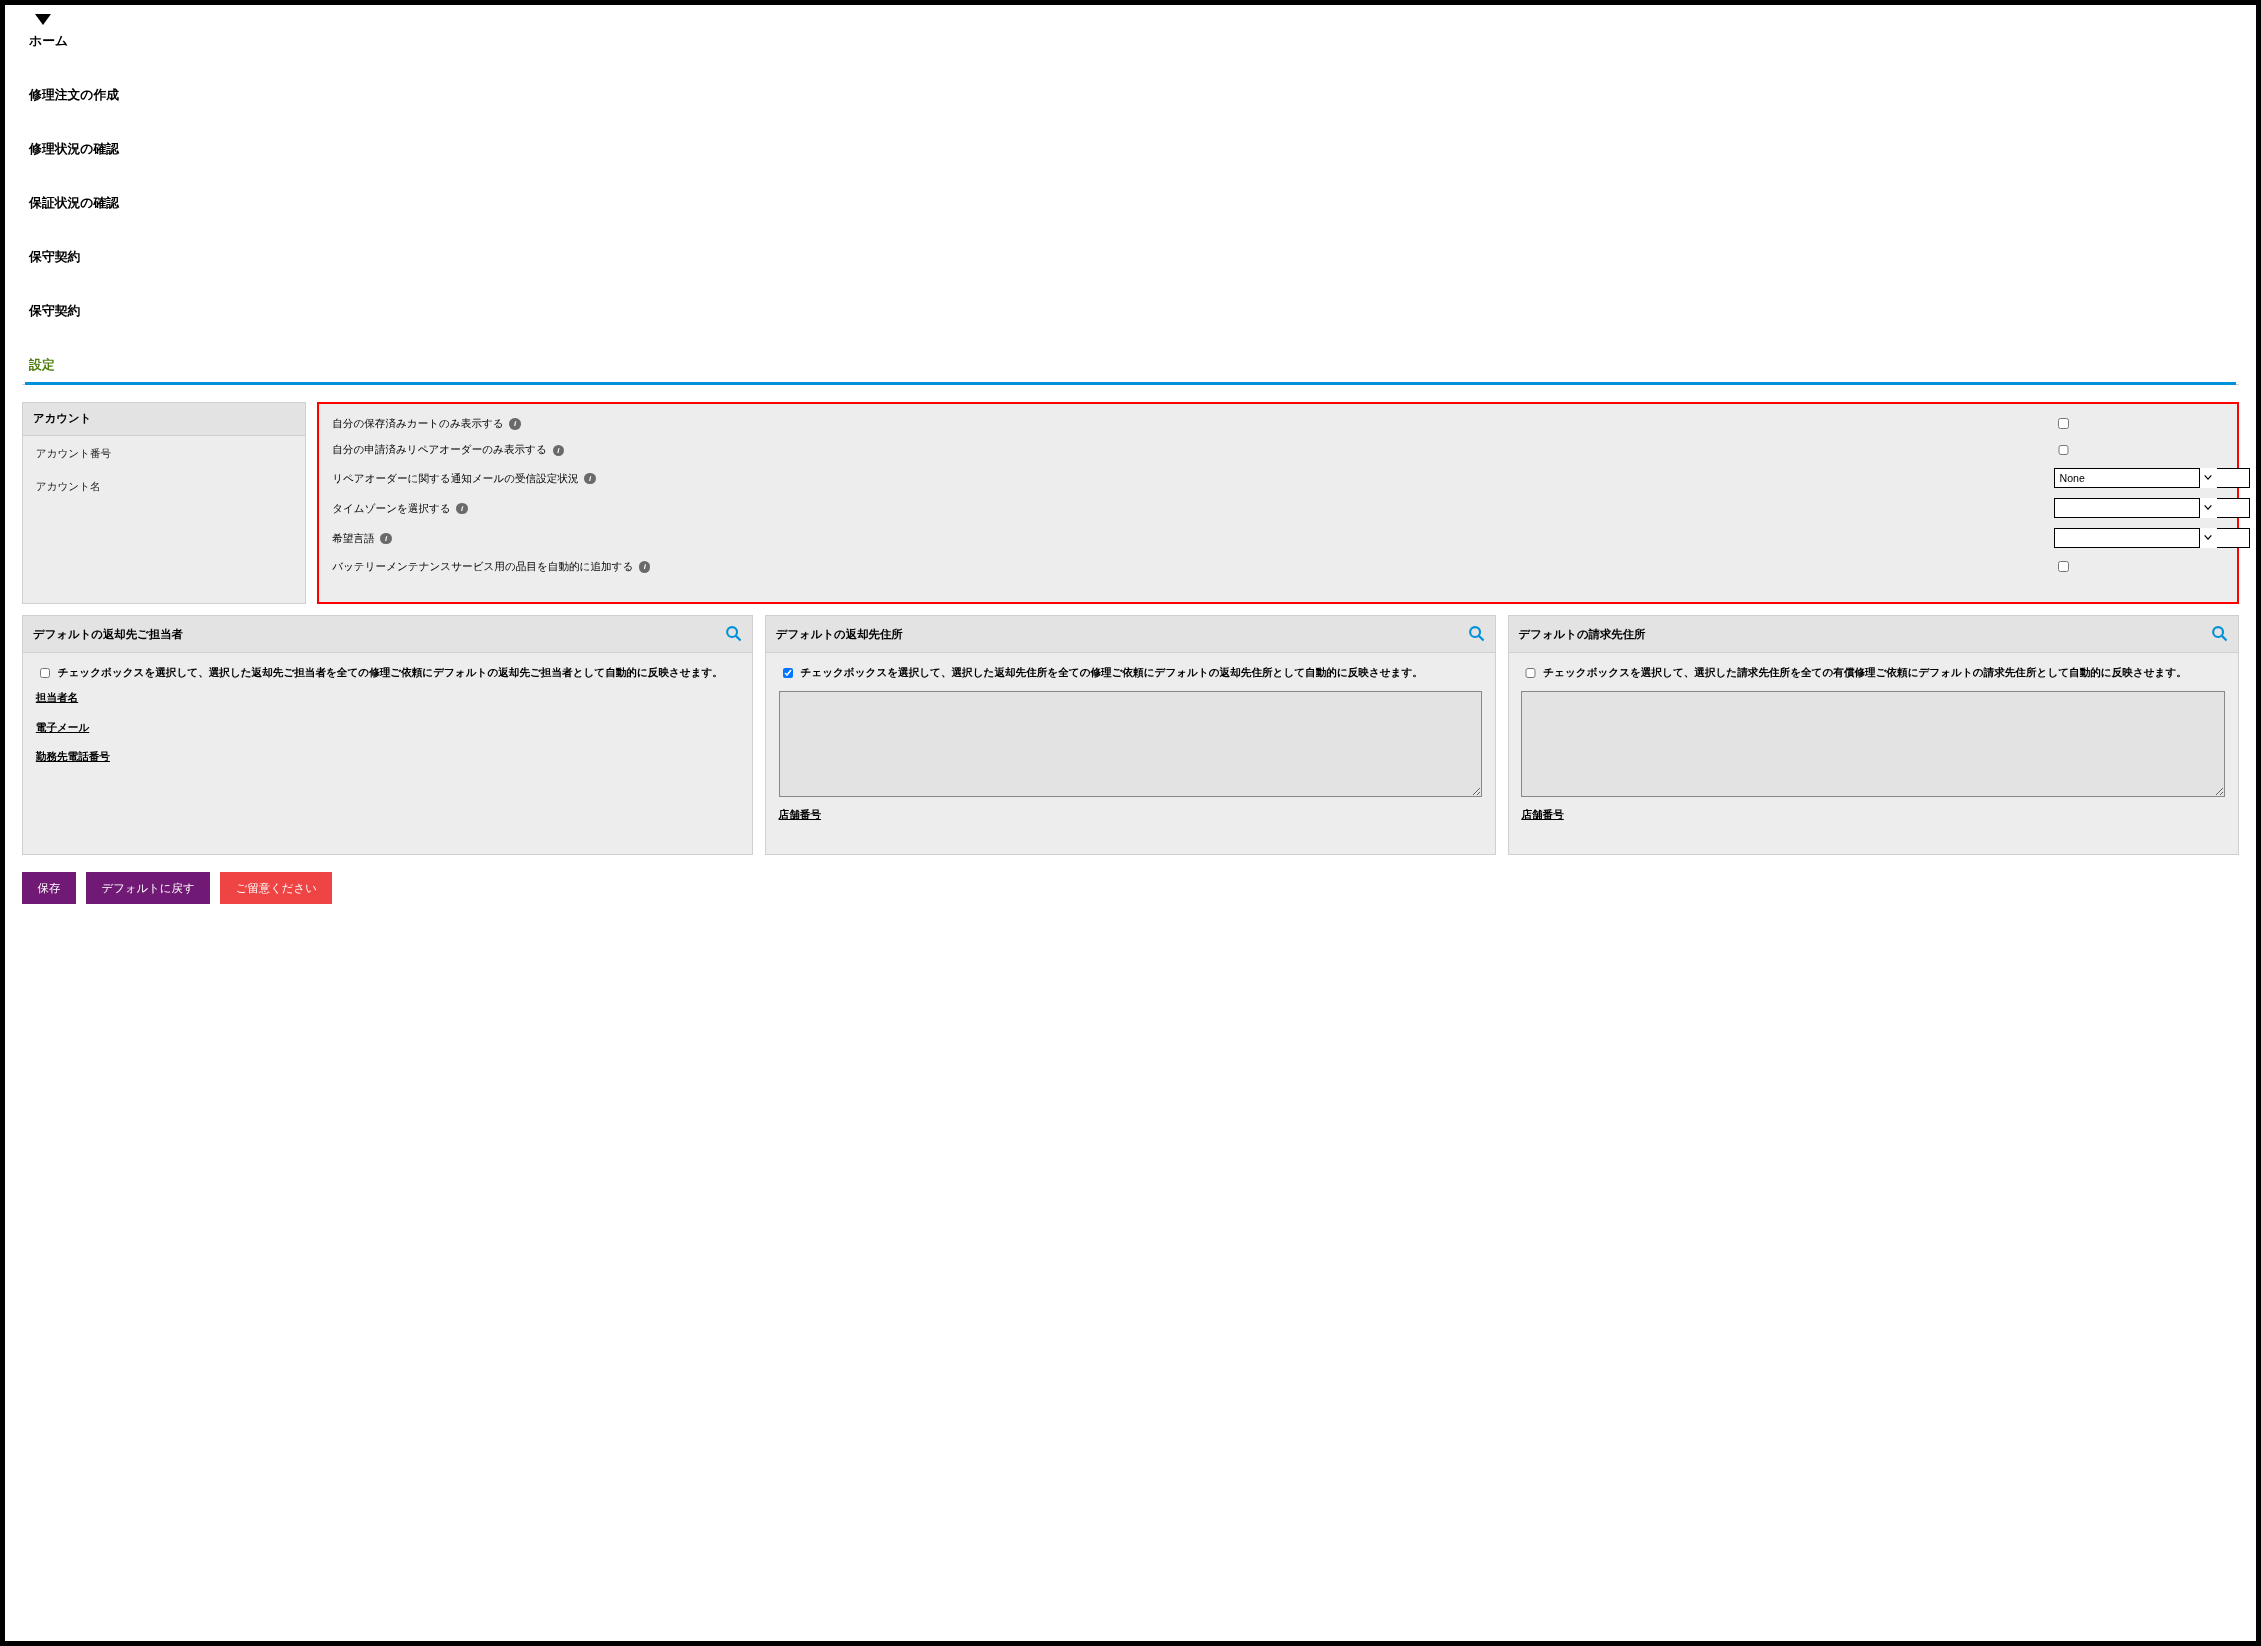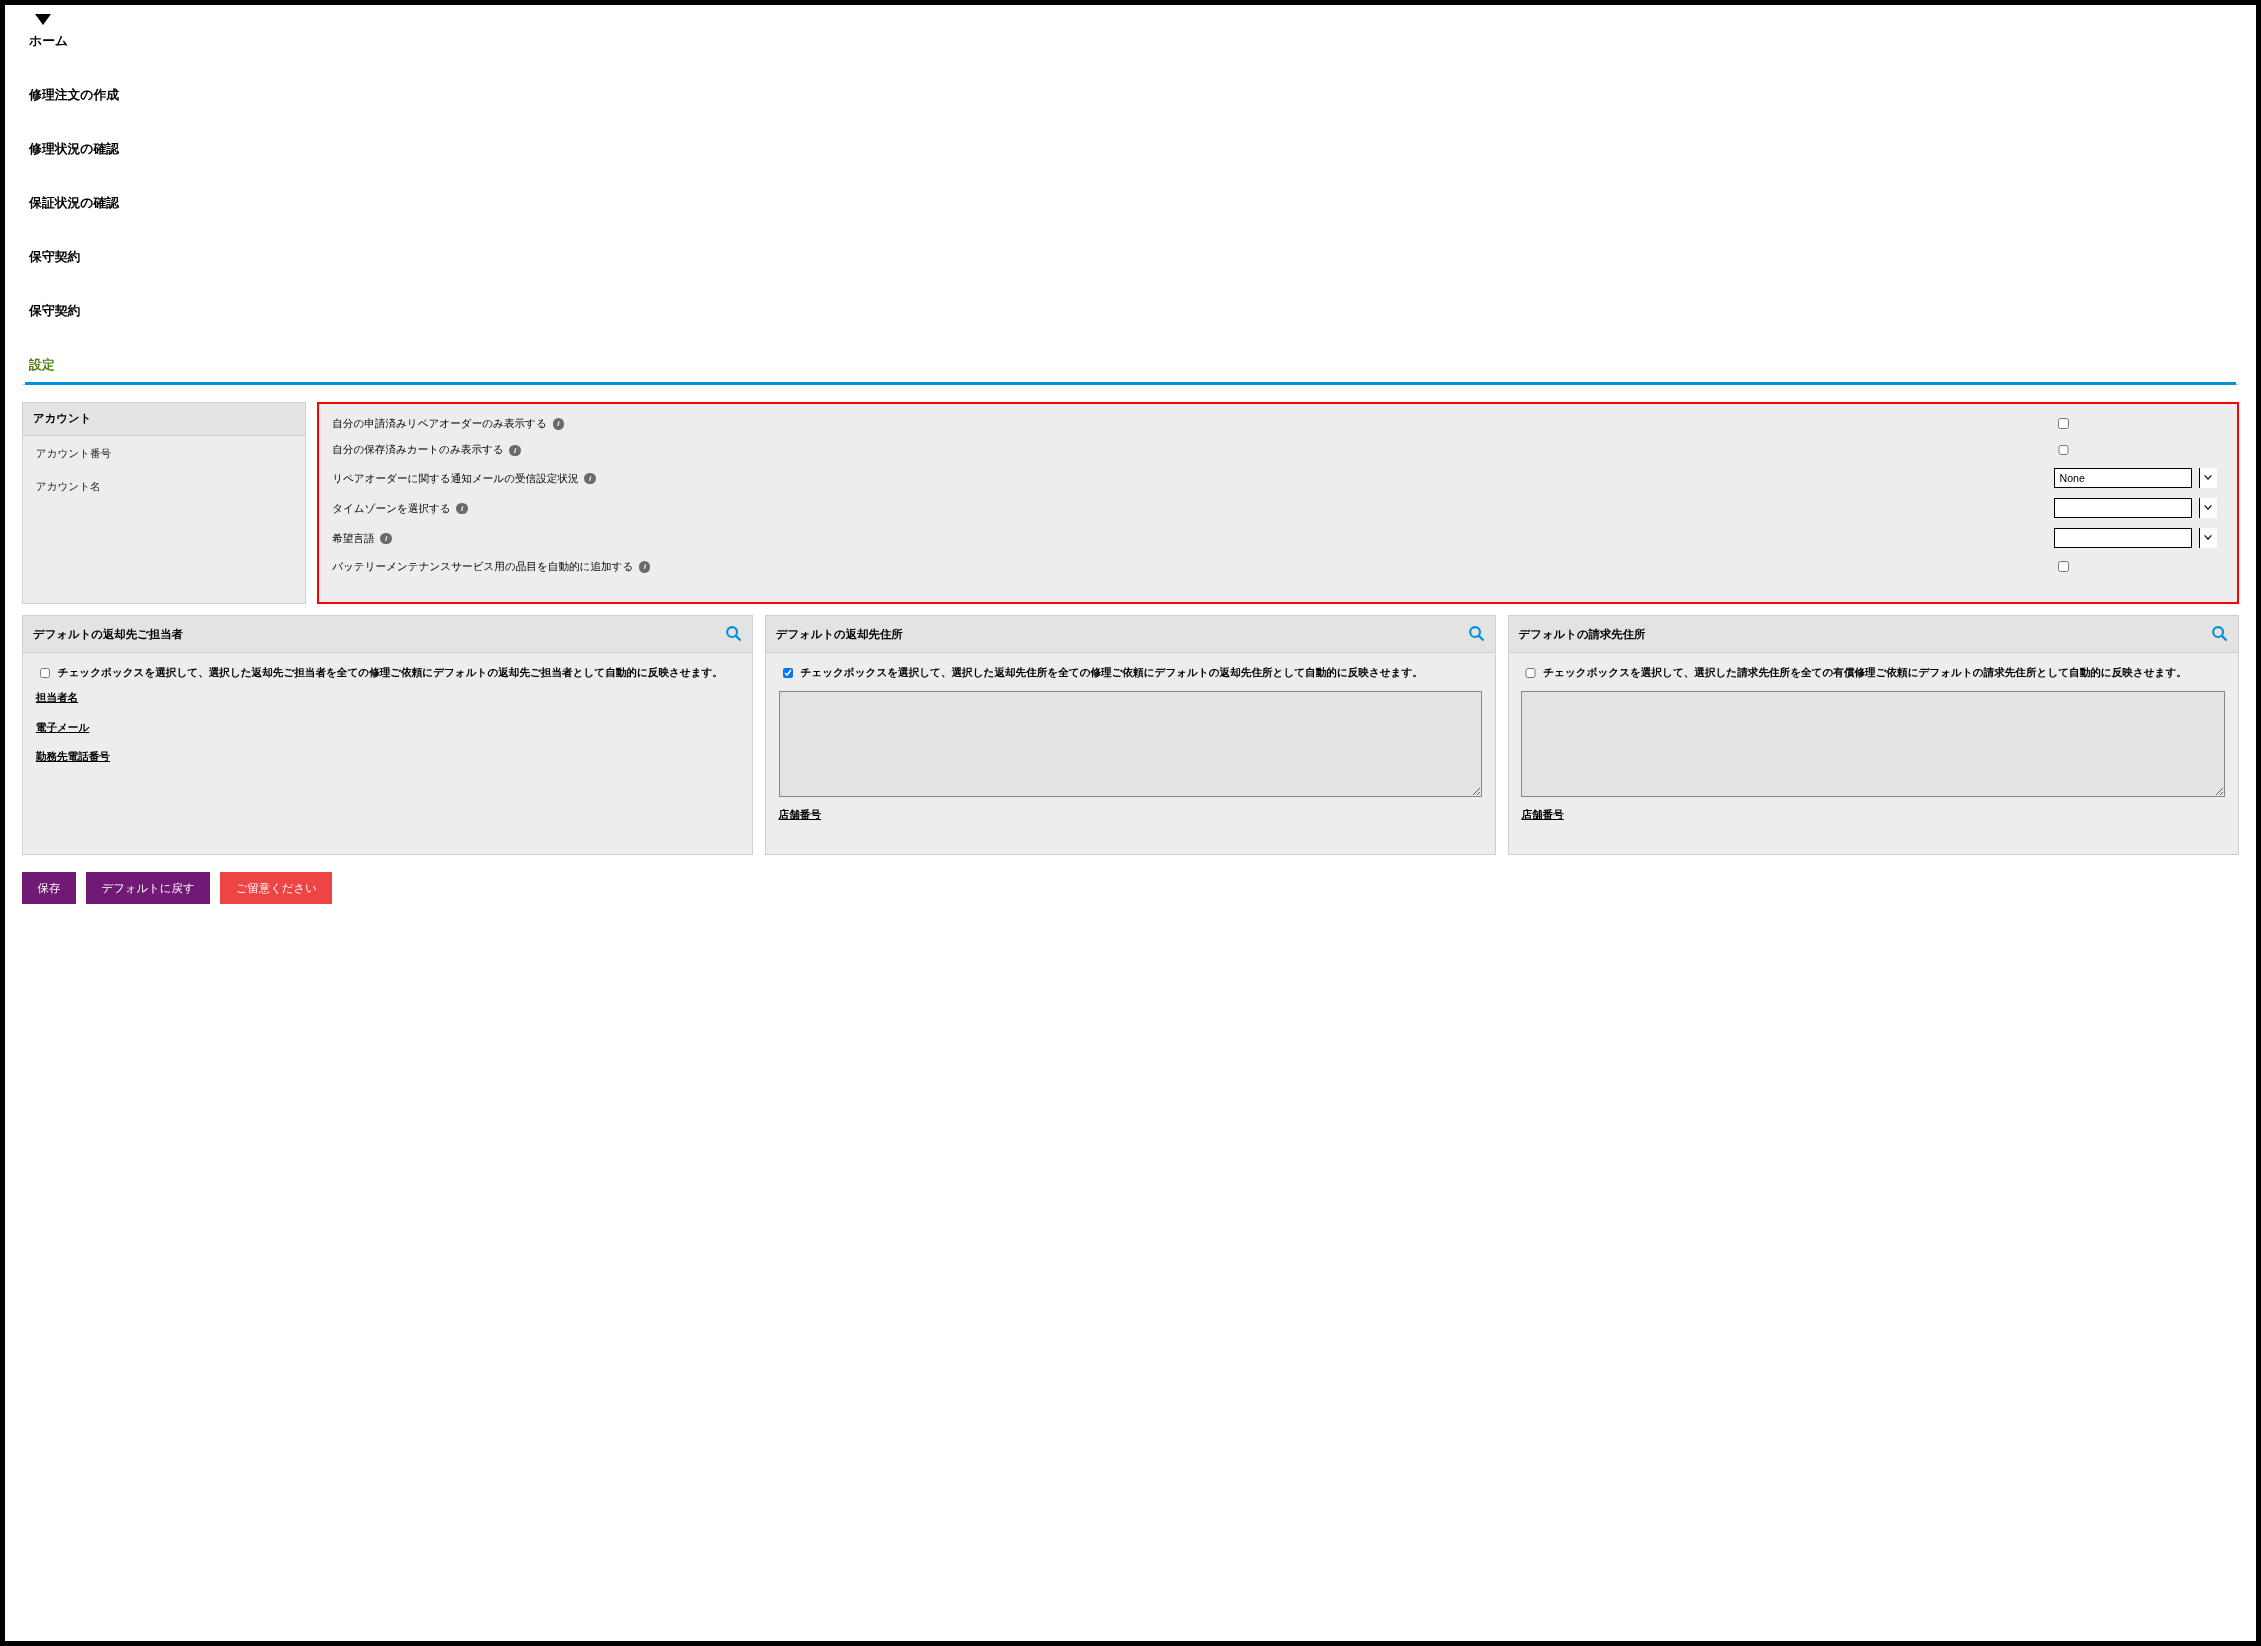--- a/index.html
+++ b/index.html
@@ -101,21 +101,21 @@
   }
   .setting-label {
     flex: 1 1 auto;
     line-height: 1.5;
   }
   .setting-control {
     flex: 0 0 170px;
     text-align: left;
   }
   .select {
-    width: 138px;
+    width: 196px;
     height: 20px;
     border: 0.7px solid #000;
     background: #fff;
     font-size: 10.6px;
     padding: 1.4px 20px 1.4px 4.3px;
     appearance: none;
     position: relative;
   }
   .select-wrap {
     position: relative;
@@ -208,31 +208,31 @@
         <div class="acct-row">アカウント番号</div>
         <div class="acct-row">アカウント名</div>
       </div>
     </div>
 
     <div class="panel highlight">
       <div class="panel-body">
 
         <div class="setting-row">
           <div class="setting-label">
+            <span>自分の保存済みカートのみ表示する</span>
+            <span class="info-icon">i</span>
+          </div>
+          <div class="setting-control">
+            <input type="checkbox" style="">
+          </div>
+        </div>
+
+        <div class="setting-row">
+          <div class="setting-label">
             <span>自分の申請済みリペアオーダーのみ表示する</span>
-            <span class="info-icon">i</span>
-          </div>
-          <div class="setting-control">
-            <input type="checkbox" style="">
-          </div>
-        </div>
-
-        <div class="setting-row">
-          <div class="setting-label">
-            <span>自分の保存済みカートのみ表示する</span>
             <span class="info-icon">i</span>
           </div>
           <div class="setting-control">
             <input type="checkbox" style="">
           </div>
         </div>
 
         <div class="setting-row">
           <div class="setting-label">
             <span>リペアオーダーに関する通知メールの受信設定状況</span>

